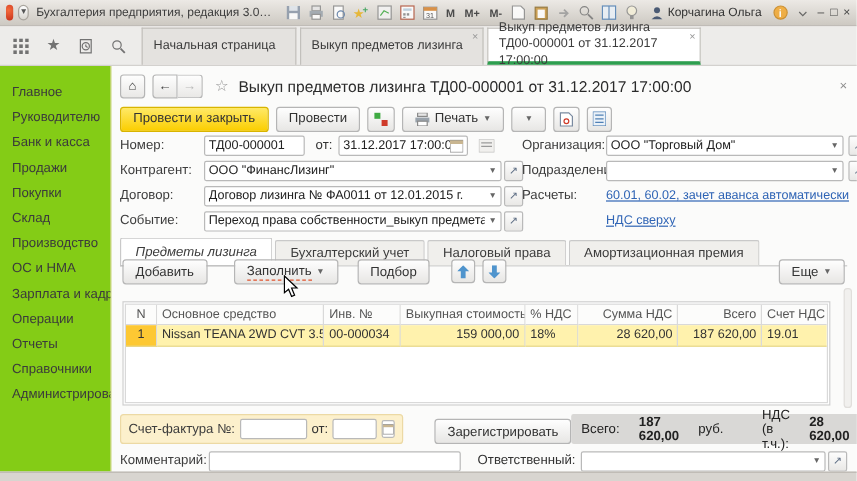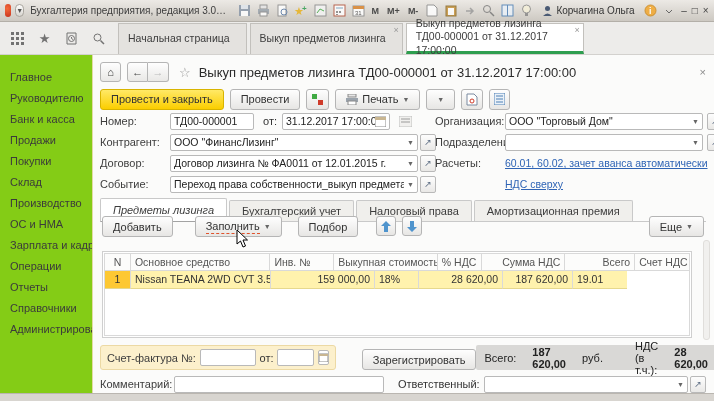--- a/index.html
+++ b/index.html
@@ -472,20 +472,21 @@
         <span class="cell c2">Инв. №</span>
         <span class="cell c3">Выкупная стоимость</span>
         <span class="cell c4">% НДС</span>
         <span class="cell c5">Сумма НДС</span>
         <span class="cell c6">Всего</span>
         <span class="cell c7">Счет НДС</span>
       </div>
       <div class="trow datarow">
         <span class="cell c0">1</span>
         <span class="cell c1">Nissan TEANA 2WD CVT 3.5 Premium</span>
+        <span class="cell c2">00-000034</span>
         <span class="cell c3">159 000,00</span>
         <span class="cell c4">18%</span>
         <span class="cell c5">28 620,00</span>
         <span class="cell c6">187 620,00</span>
         <span class="cell c7">19.01</span>
       </div>
     </div>
   </div>
   <div class="scrollstrip"></div>
 

